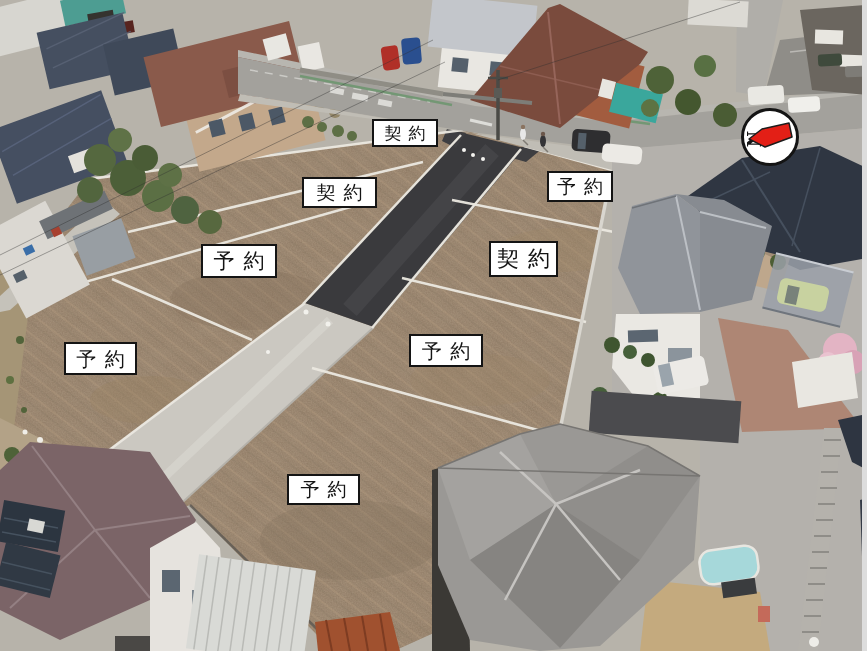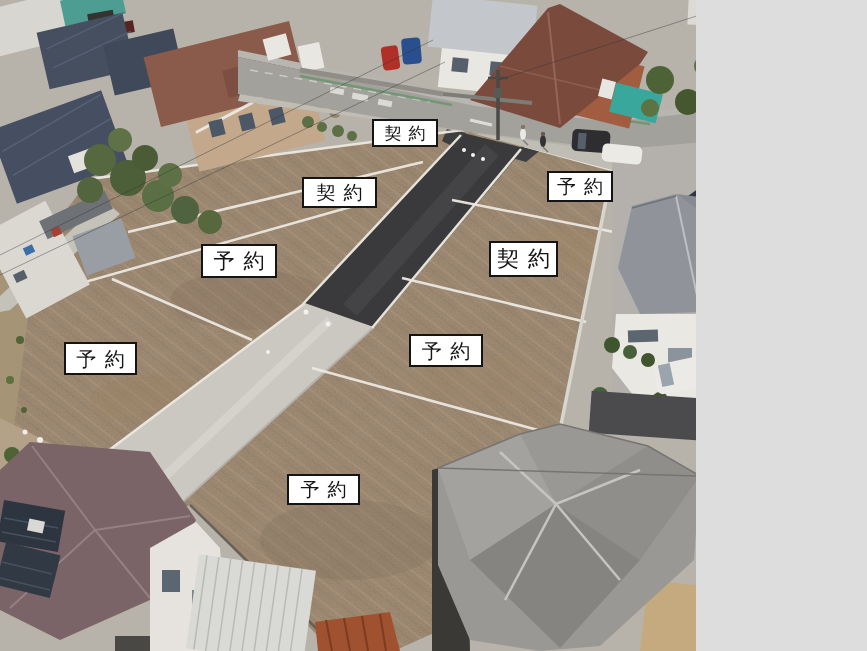--- a/index.html
+++ b/index.html
@@ -1,16 +1,16 @@
 <!DOCTYPE html>
 <html><head>
 <meta charset="utf-8">
 <style>
   html,body{margin:0;padding:0;background:#ddd;}
-  .stage{position:relative;width:696px;height:651px;overflow:hidden;
+  .stage{position:relative;width:862px;height:651px;overflow:hidden;
          font-family:"Liberation Sans","DejaVu Sans",sans-serif;}
   .stage svg{position:absolute;left:0;top:0;}
   .labels-layer{position:absolute;left:0;top:0;width:100%;height:100%;pointer-events:none;}
   .plot-label{
     position:absolute;box-sizing:border-box;
     display:flex;align-items:center;justify-content:center;
     background:var(--label-bg,#fff);
     border:2px solid var(--label-border,#141414);
     color:var(--label-text,#141414);
     font-family:"Liberation Serif","DejaVu Serif",serif;

